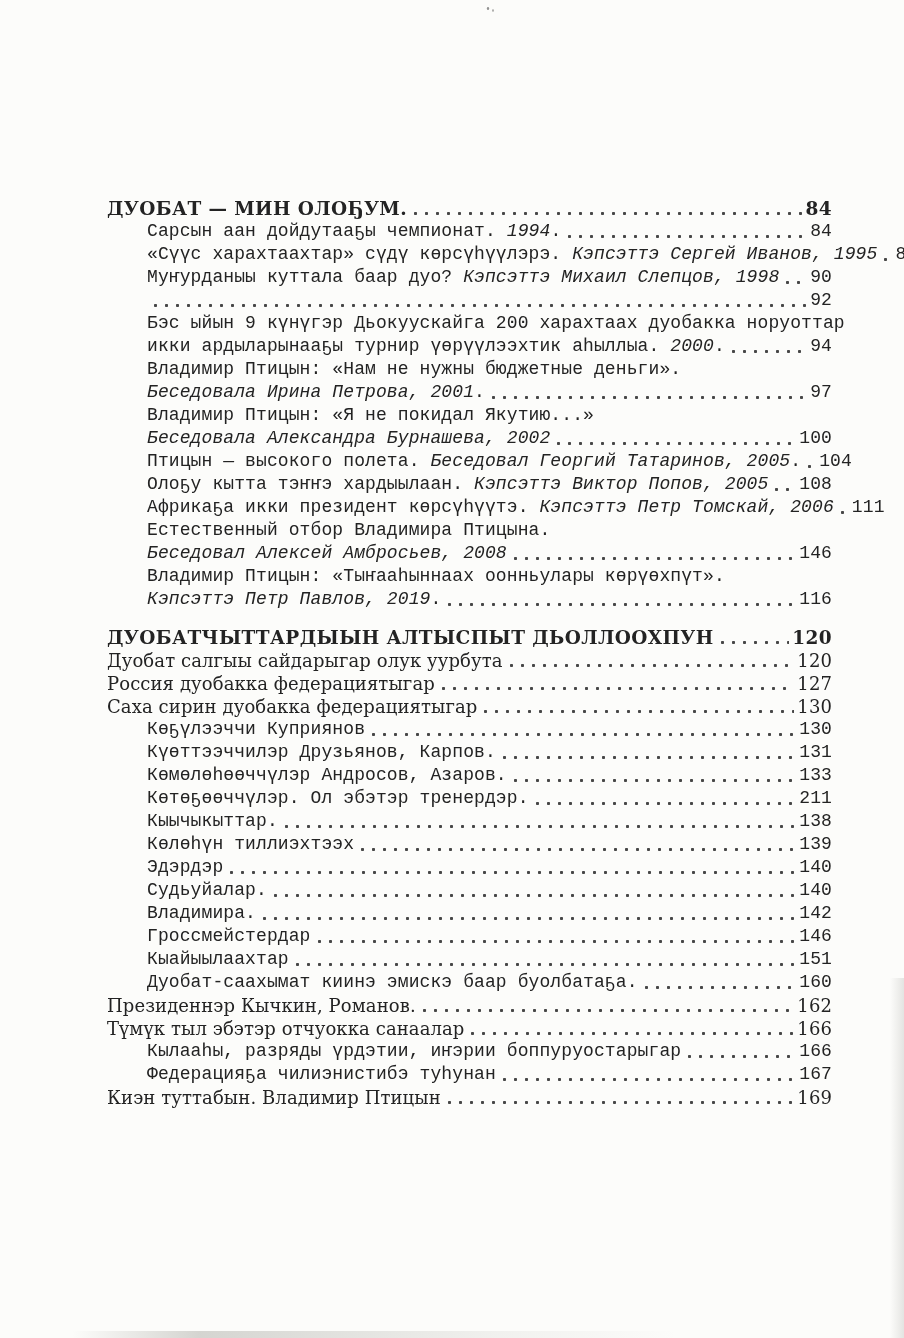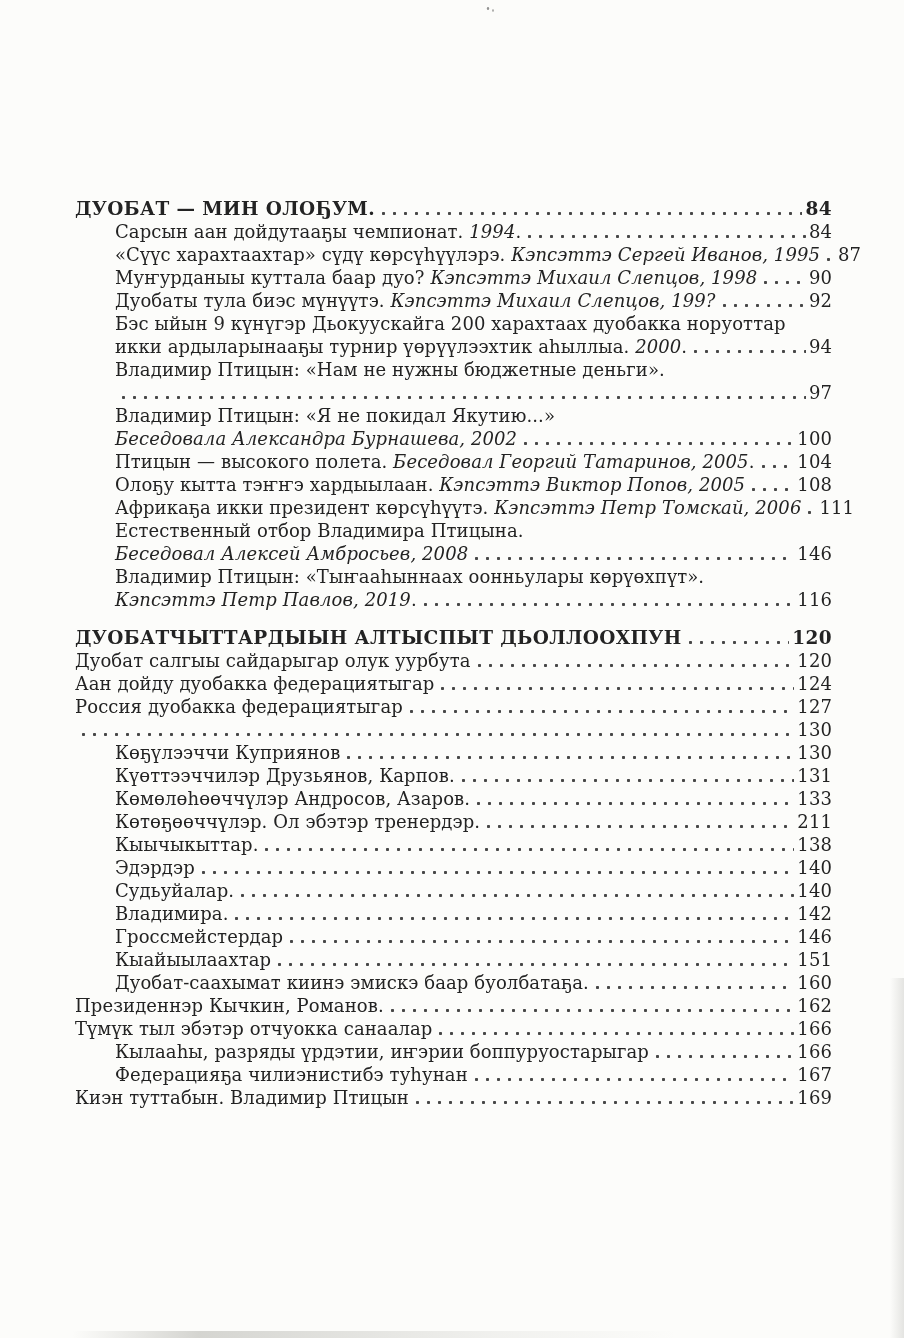--- a/index.html
+++ b/index.html
@@ -25,22 +25,23 @@
     top: 197px;
     width: 757px;
   }
   .row {
     display: flex;
     align-items: flex-end;
     font-size: 18px;
     line-height: 23px;
     letter-spacing: 0.1px;
     white-space: nowrap;
-  }
-  .row.indent1 { padding-left: 40px; }
+    margin-left: 32px;
+  }
+  .row.indent1 { padding-left: 40px; font-family: Liberation Mono, monospace; }
   .row.bold {
     font-weight: bold;
     font-size: 18.5px;
     letter-spacing: 0.4px;
   }
   .row.gap { margin-top: 15px; justify-content: center; }
   .txt { flex: 0 0 auto; }
   .txt .it { font-style: italic; }
   .leader {
     flex: 1 1 auto;
@@ -109,36 +110,36 @@
         <span class="txt"><span>«Сүүс харахтаахтар» сүдү көрсүһүүлэрэ. </span><span class="it">Кэпсэттэ Сергей Иванов, 1995</span></span>
         <span class="leader"></span>
         <span class="pg">87</span>
       </div>
       <div class="row indent1">
         <span class="txt"><span>Муҥурданыы куттала баар дуо? </span><span class="it">Кэпсэттэ Михаил Слепцов, 1998</span></span>
         <span class="leader"></span>
         <span class="pg">90</span>
       </div>
       <div class="row indent1">
-        <span class="txt"><span>Дуобаты тула биэс мүнүүтэ. </span><span class="it">Кэпсэттэ Михаил Слепцов, 199?</span></span>
         <span class="leader"></span>
         <span class="pg">92</span>
       </div>
       <div class="row indent1">
         <span class="txt"><span>Бэс ыйын 9 күнүгэр Дьокуускайга 200 харахтаах дуобакка норуоттар</span></span>
       </div>
       <div class="row indent1">
         <span class="txt"><span>икки ардыларынааҕы турнир үөрүүлээхтик аһыллыа. </span><span class="it">2000</span><span>.</span></span>
         <span class="leader"></span>
         <span class="pg">94</span>
       </div>
       <div class="row indent1">
         <span class="txt"><span>Владимир Птицын: «Нам не нужны бюджетные деньги».</span></span>
       </div>
       <div class="row indent1">
+        <span class="txt"><span class="it">Беседовала Ирина Петрова, 2001</span><span>.</span></span>
         <span class="leader"></span>
         <span class="pg">97</span>
       </div>
       <div class="row indent1">
         <span class="txt"><span>Владимир Птицын: «Я не покидал Якутию...»</span></span>
       </div>
       <div class="row indent1">
         <span class="txt"><span class="it">Беседовала Александра Бурнашева, 2002</span></span>
         <span class="leader"></span>
         <span class="pg">100</span>
@@ -178,30 +179,26 @@
         <span class="txt"><span>ДУОБАТЧЫТТАРДЫЫН АЛТЫСПЫТ ДЬОЛЛООХПУН</span></span>
         <span class="leader"></span>
         <span class="pg">120</span>
       </div>
       <div class="row">
         <span class="txt"><span>Дуобат салгыы сайдарыгар олук уурбута</span></span>
         <span class="leader"></span>
         <span class="pg">120</span>
       </div>
       <div class="row">
-        <span class="txt"><span>Аан дойду дуобакка федерациятыгар</span></span>
-        <span class="leader"></span>
-        <span class="pg">124</span>
-      </div>
-      <div class="row">
         <span class="txt"><span>Россия дуобакка федерациятыгар</span></span>
         <span class="leader"></span>
         <span class="pg">127</span>
       </div>
       <div class="row">
+        <span class="txt"><span>Саха сирин дуобакка федерациятыгар</span></span>
         <span class="leader"></span>
         <span class="pg">130</span>
       </div>
       <div class="row indent1">
         <span class="txt"><span>Көҕүлээччи Куприянов</span></span>
         <span class="leader"></span>
         <span class="pg">130</span>
       </div>
       <div class="row indent1">
         <span class="txt"><span>Күөттээччилэр Друзьянов, Карпов.</span></span>
@@ -215,20 +212,25 @@
       </div>
       <div class="row indent1">
         <span class="txt"><span>Көтөҕөөччүлэр. Ол эбэтэр тренердэр.</span></span>
         <span class="leader"></span>
         <span class="pg">211</span>
       </div>
       <div class="row indent1">
         <span class="txt"><span>Кыычыкыттар.</span></span>
         <span class="leader"></span>
         <span class="pg">138</span>
+      </div>
+      <div class="row indent1">
+        <span class="txt"><span>Көлөһүн тиллиэхтээх</span></span>
+        <span class="leader"></span>
+        <span class="pg">139</span>
       </div>
       <div class="row indent1">
         <span class="txt"><span>Эдэрдэр</span></span>
         <span class="leader"></span>
         <span class="pg">140</span>
       </div>
       <div class="row indent1">
         <span class="txt"><span>Судьуйалар.</span></span>
         <span class="leader"></span>
         <span class="pg">140</span>

